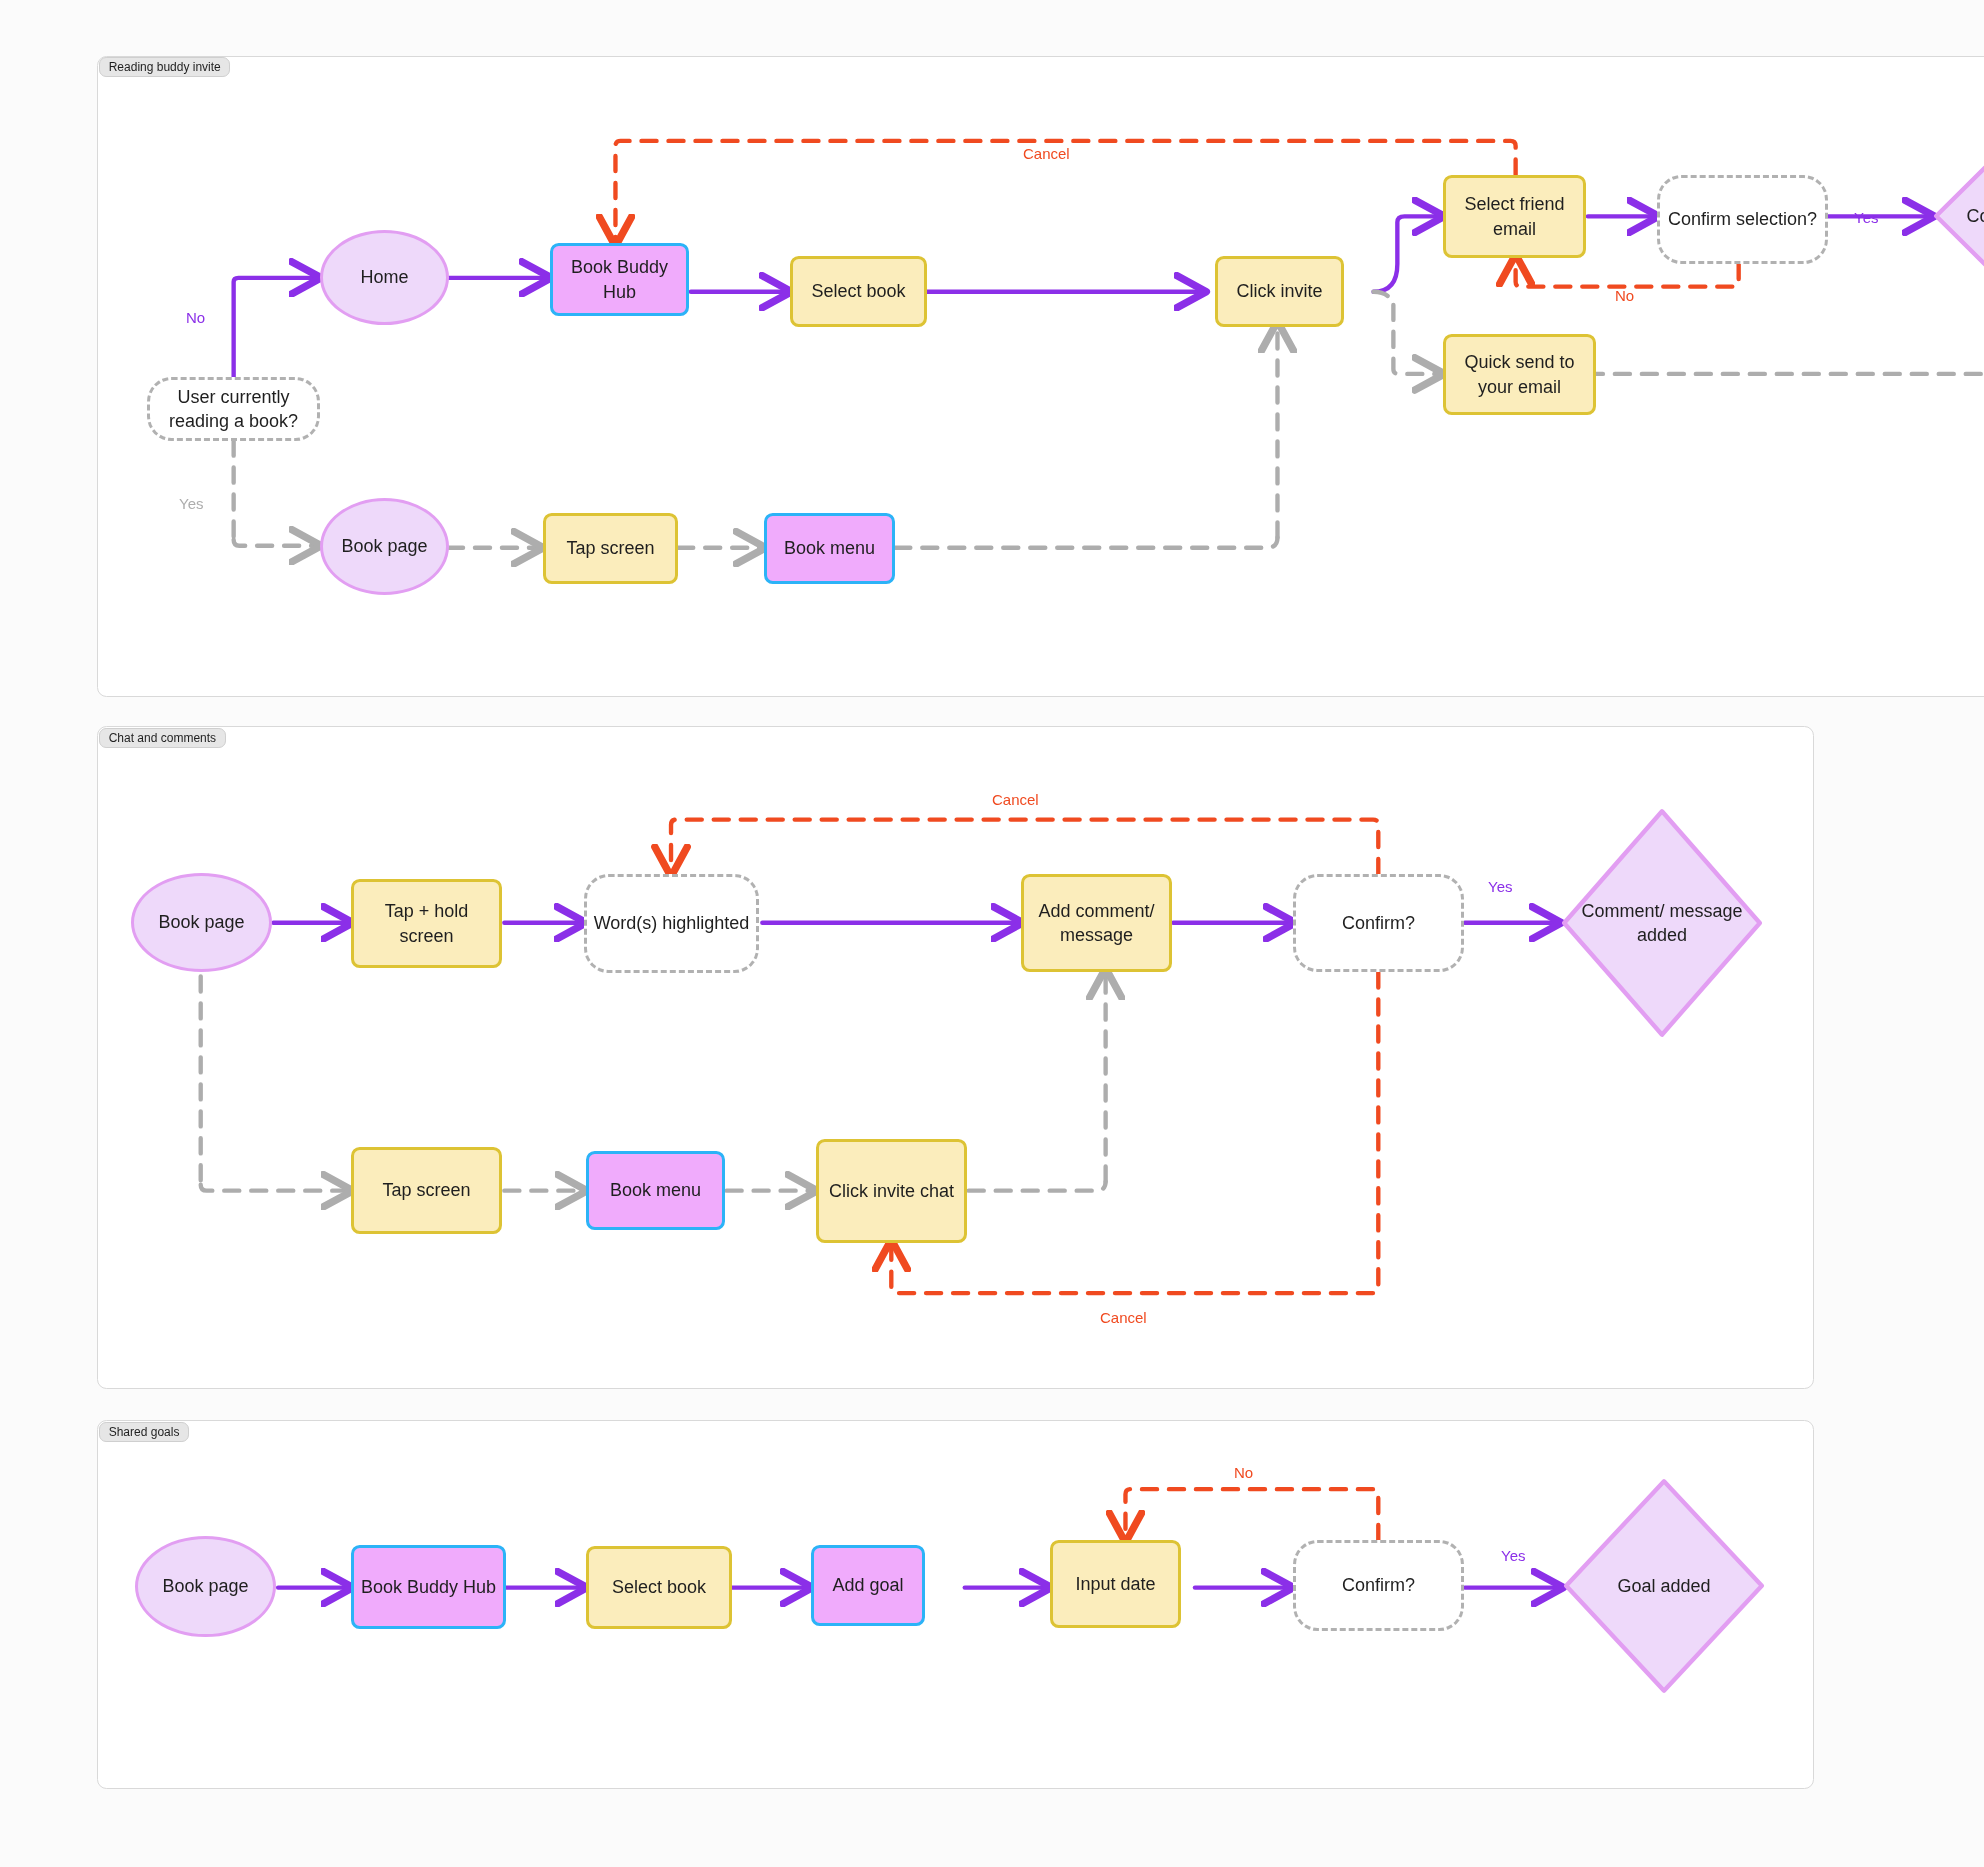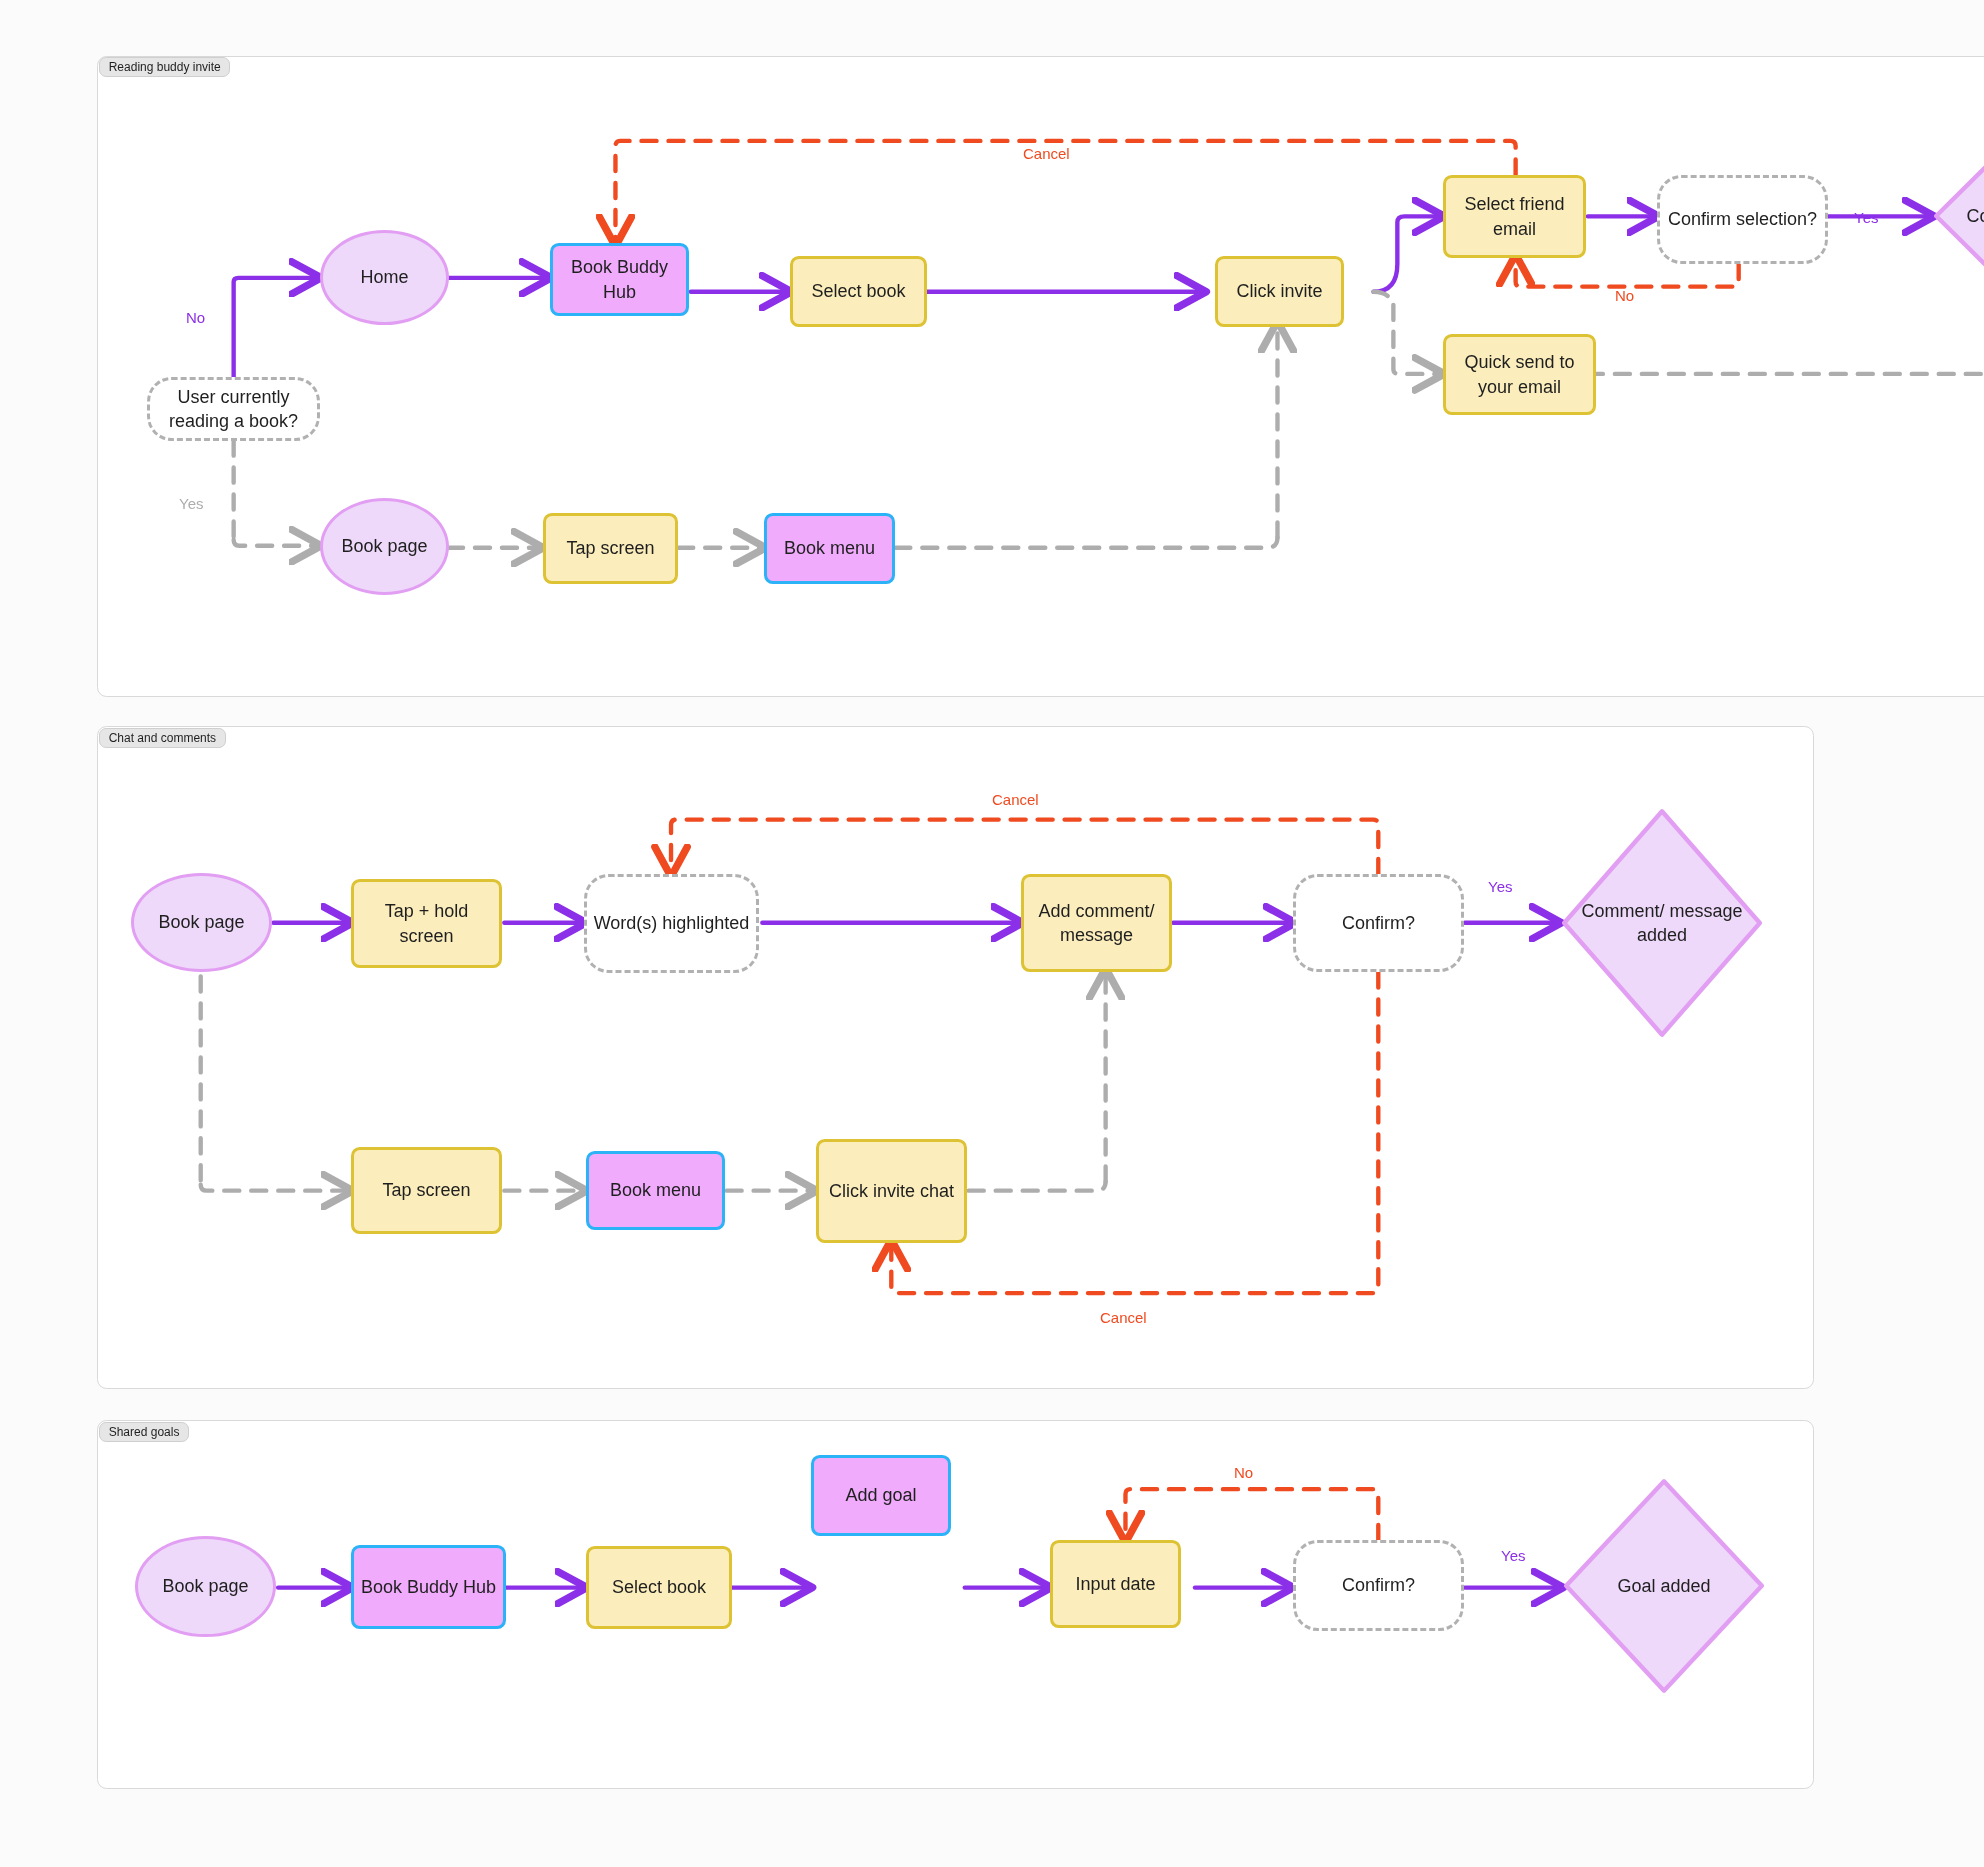--- a/index.html
+++ b/index.html
@@ -189,21 +189,21 @@
   <div class="edge-label lbl-err" style="left:992px;top:792px;">Cancel</div>
   <div class="edge-label lbl-err" style="left:1100px;top:1310px;">Cancel</div>
   <div class="edge-label lbl-main" style="left:1488px;top:879px;">Yes</div>
 
   <div class="node n-start" style="left:135px;top:1536px;width:141px;height:101px;">Book page</div>
 
   <div class="node n-page" style="left:351px;top:1545px;width:155px;height:84px;">Book Buddy Hub</div>
 
   <div class="node n-user" style="left:586px;top:1546px;width:146px;height:83px;">Select book</div>
 
-  <div class="node n-page" style="left:811px;top:1455px;width:140px;height:81px;">Add goal</div>
+  <div class="node n-page" style="left:811px;top:1545px;width:114px;height:81px;">Add goal</div>
 
   <div class="node n-user" style="left:1050px;top:1540px;width:131px;height:88px;">Input date</div>
 
   <div class="node n-sys" style="left:1293px;top:1540px;width:171px;height:91px;">Confirm?</div>
 
   <div class="n-end-wrap" style="left:1563px;top:1478px;width:202px;height:216px;">
     <svg viewBox="0 0 510 545" style="position:absolute;inset:0;width:100%;height:100%;">
       <polygon points="255,8 502,272 255,537 8,272" fill="#eed9fa" stroke="#e29ef2" stroke-width="11" stroke-linejoin="round"></polygon>
     </svg>
     <div class="n-end-label">Goal added</div>

